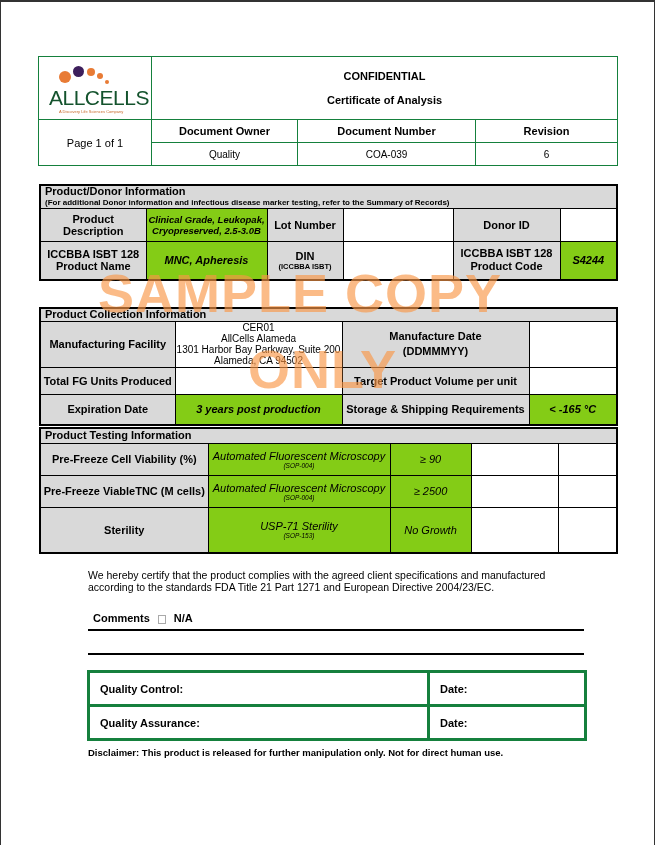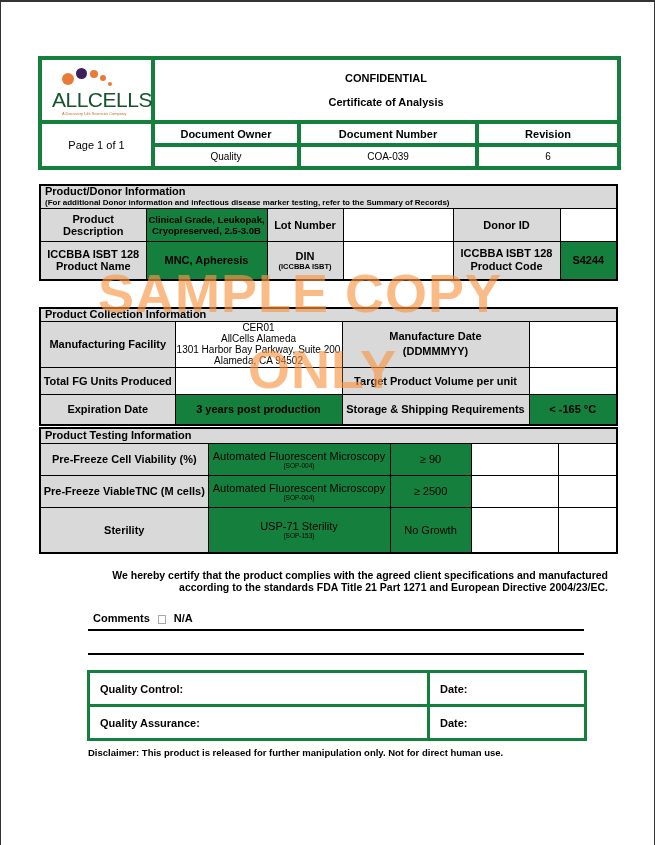--- a/index.html
+++ b/index.html
@@ -4,25 +4,25 @@
 <style>
   html, body { margin:0; padding:0; background:#fff; }
   body { width:655px; height:845px; position:relative; overflow:hidden;
          font-family:"Liberation Sans", sans-serif; color:#000; }
   .page-frame { position:absolute; left:0; top:0; width:653px; height:843px;
                 border-left:1px solid #333; border-right:1px solid #333; border-top:2px solid #333; }
   table { border-collapse:collapse; position:absolute; table-layout:fixed; }
   td { border:1px solid #000; padding:0; text-align:center; vertical-align:middle; }
   .b { font-weight:bold; }
   .gray { background:#d9d9d9; }
-  .lgray { background:#15803d; }
+  .lgray { background:#84cc16;font-style:italic; }
 
   
   #hdr { left:38px; top:56px; width:579px; }
-  #hdr td { border:4px solid #15803d; font-size:11px; }
+  #hdr td { border:1px solid #15803d; font-size:11px; }
 
   
   #donor { left:39px; top:184px; width:577px; border:2px solid #000; }
   #donor td { font-size:11px; }
   .sec-title { text-align:left; padding-left:4px !important; font-size:10.5px; line-height:11px; }
   .sec-sub { font-size:8px; }
   .small { font-size:7.5px; }
 
   #collect { left:39px; top:307px; width:577px; border:2px solid #000; }
   #collect td { font-size:11px; }
@@ -30,21 +30,21 @@
   #testing { left:39px; top:427px; width:577px; border:2px solid #000; }
   #testing td { font-size:11px; }
 
   #sign { left:87px; top:670px; width:497px; border:2px solid #000; }
   #sign td { font-size:11px; text-align:left; padding-left:10px; border:3px solid #15803d; }
 
   .checkline { position:absolute; left:102px; top:294px; font-size:12px; font-weight:bold; white-space:nowrap;margin-top:12px; }
   .checkline span { display:inline-block; }
   .cb { display:inline-block; width:7px; height:8px; border:1px solid #aaa; vertical-align:middle; margin:0 14px 0 8px; }
 
-  .certify { position:absolute; left:88px; top:569px; font-size:10.5px; font-weight:bold; line-height:12px; width:520px;text-align:right; }
+  .certify { position:absolute; left:88px; top:569px; font-size:10.5px; font-weight:normal; line-height:12px; width:520px; }
   .comments { position:absolute; left:93px; top:612px; font-size:11px; font-weight:bold; }
   .comments .cb { margin:0 8px 0 8px; width:6px; height:7px; }
   .rule { position:absolute; left:88px; width:496px; height:2px; background:#000; }
   .disclaimer { position:absolute; left:88px; top:747px; font-size:9.5px; font-weight:bold; }
 
   .wm { position:absolute; color:rgba(249,150,70,0.65); font-weight:bold; font-family:"Liberation Sans", sans-serif;
         pointer-events:none; white-space:nowrap; letter-spacing:1px; }
   .wm1 { left:98px; top:262px; font-size:54px; }
   .wm2 { left:248px; top:338px; font-size:54px; }
 

